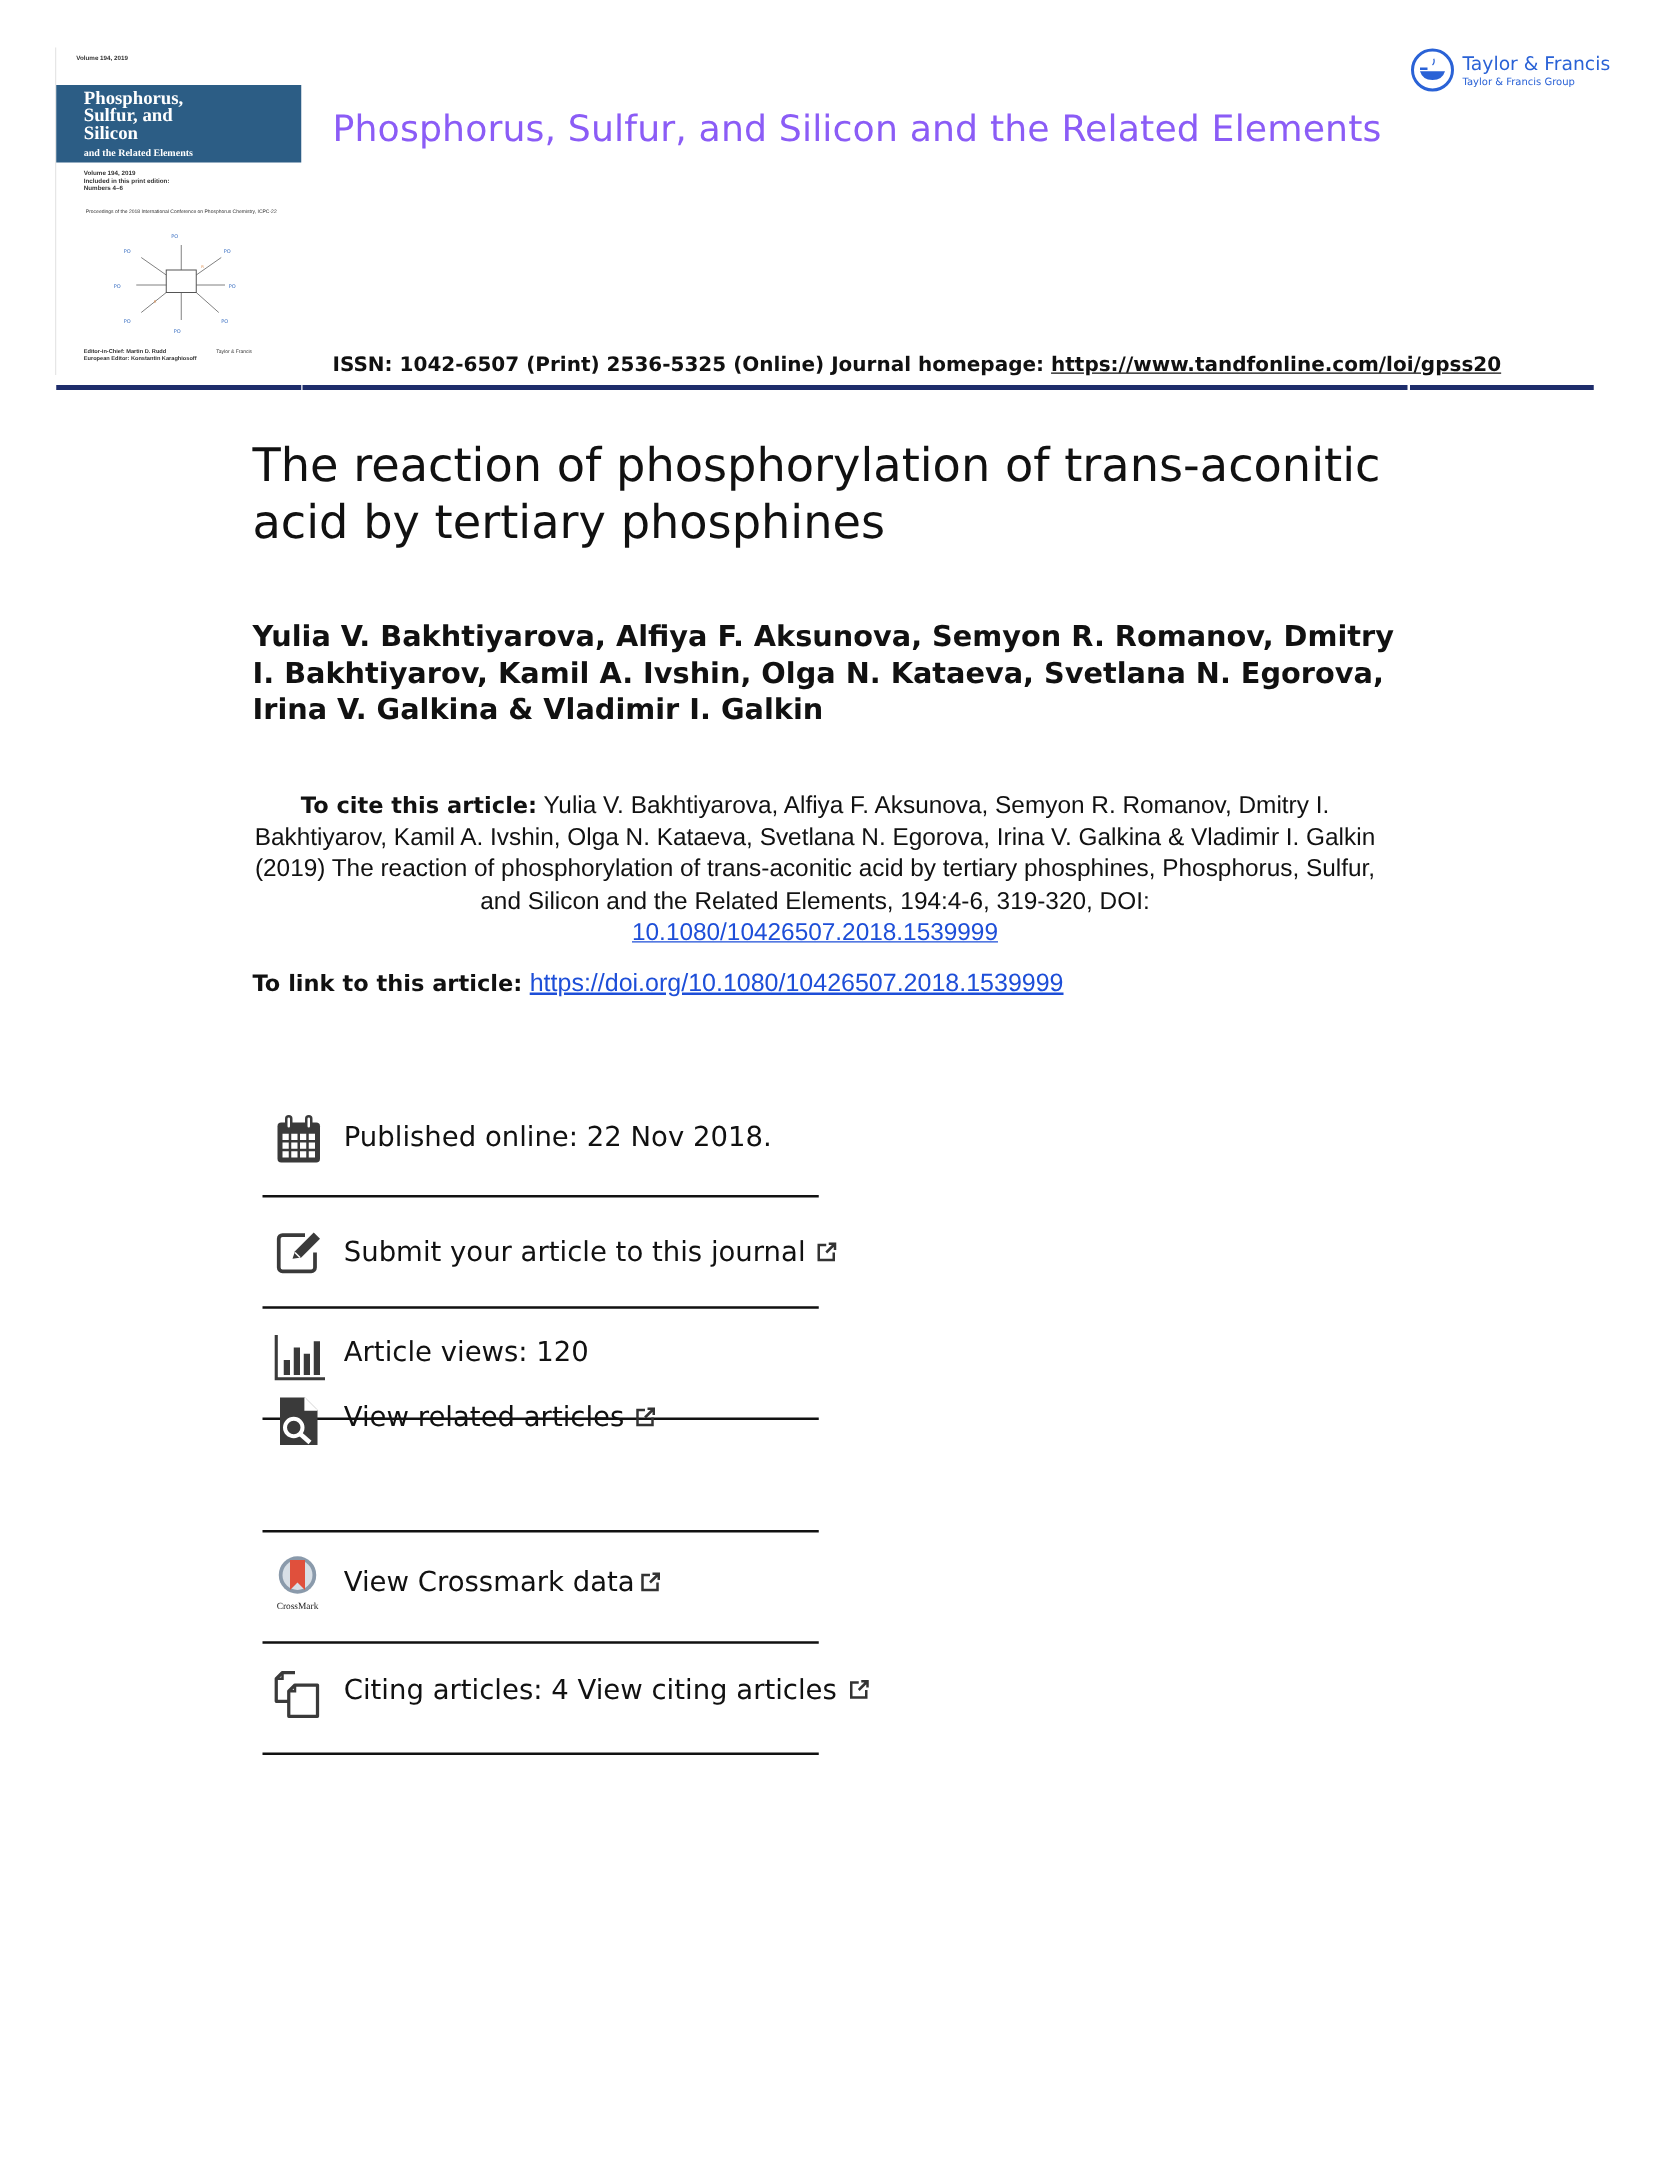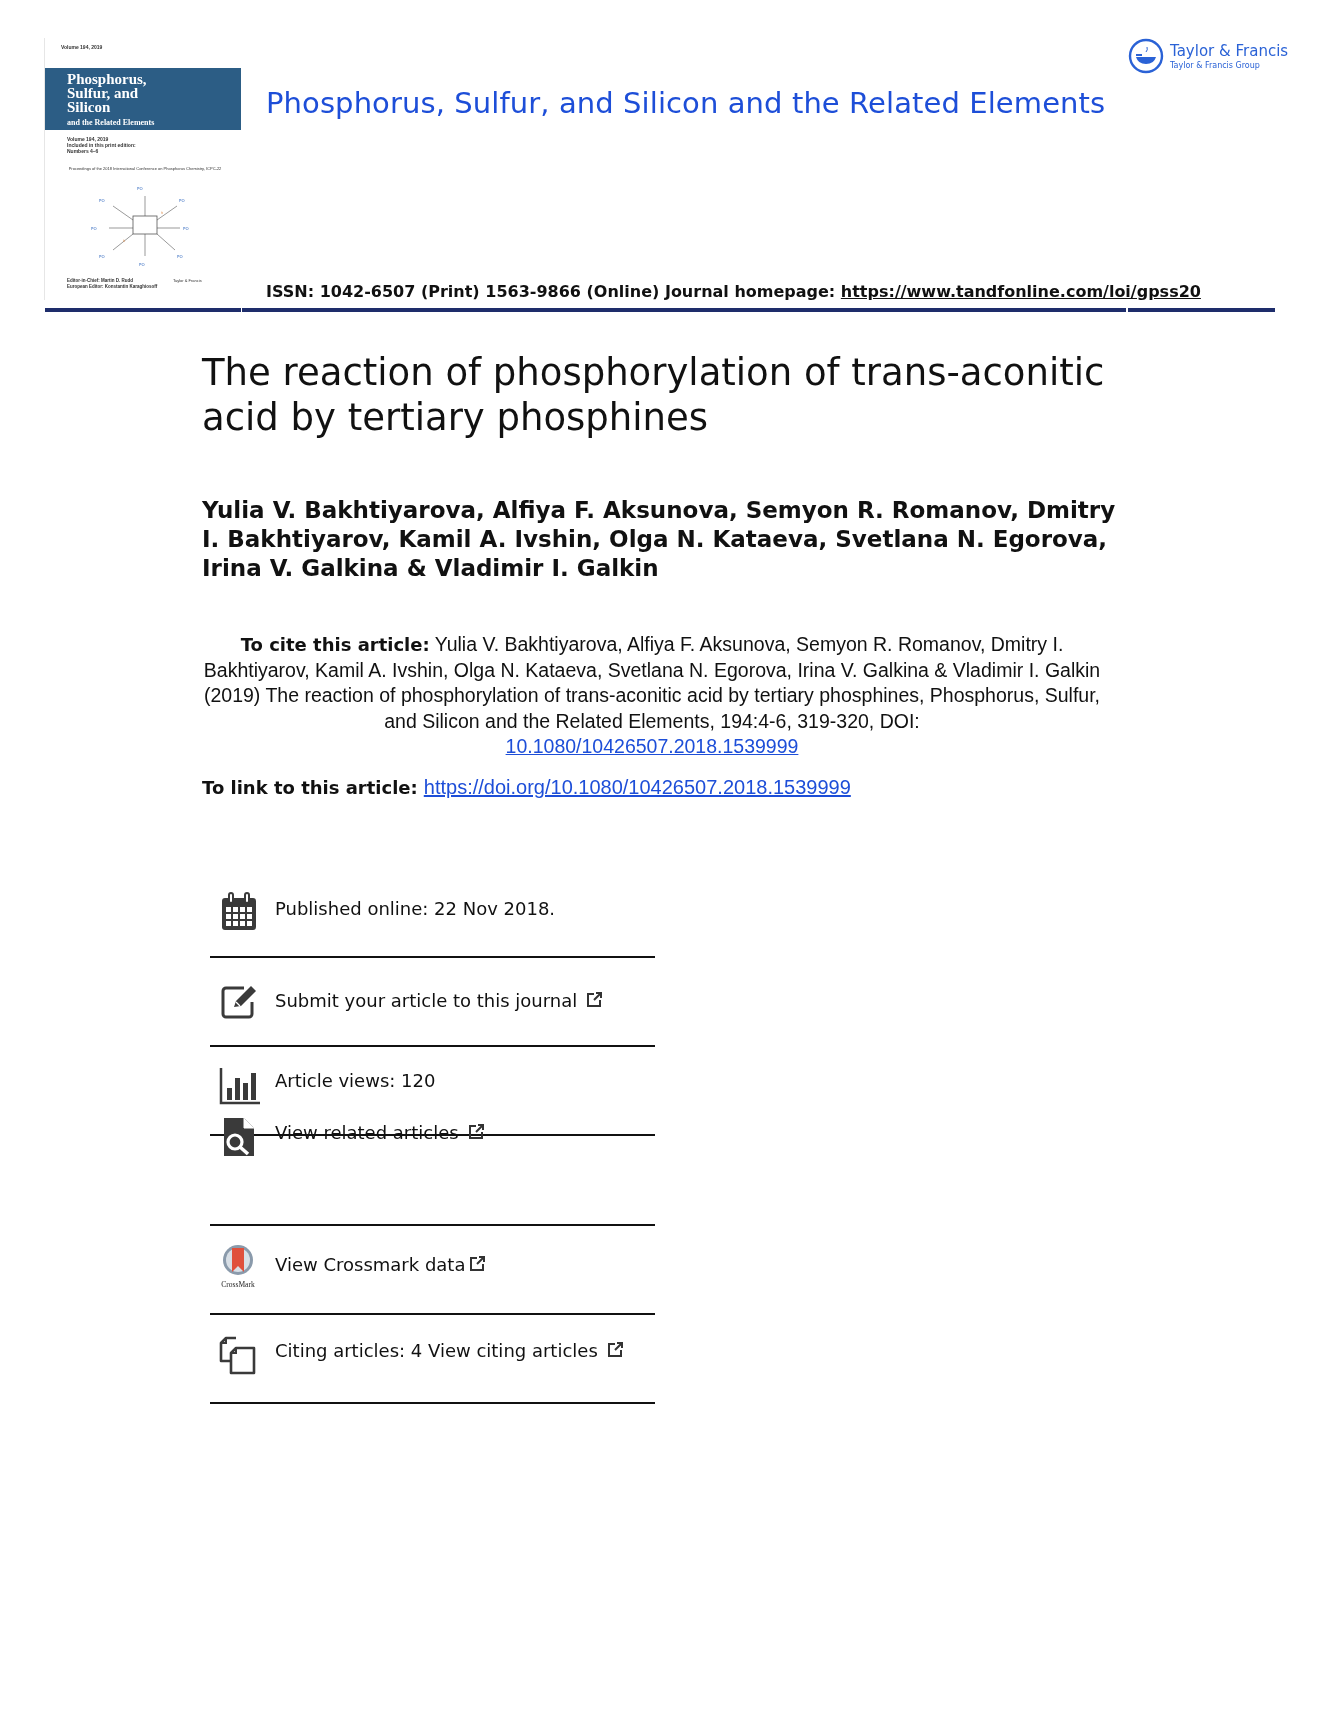--- a/index.html
+++ b/index.html
@@ -14,21 +14,21 @@
   .cover-band { left: 0; top: 30px; width: 196px; height: 62px; background: #2c5d85; }
   .cover-title { left: 22px; top: 34px; color: #fff; font-family: Liberation Serif, serif;
                  font-weight: bold; font-size: 15px; line-height: 14px; }
   .cover-sub { left: 22px; top: 80px; color: #fff; font-family: "Liberation Serif", serif; font-size: 8px; font-weight: bold; }
   .cover-info { left: 22px; top: 98px; font-size: 5px; line-height: 6px; color: #333; font-weight: bold; font-family: "Liberation Sans", sans-serif; }
   .cover-proc { left: 20px; top: 128px; width: 160px; text-align: center; font-size: 4px; color: #333; font-family: "Liberation Sans", sans-serif; }
   .cover-diagram { left: 40px; top: 140px; width: 120px; height: 95px; }
   .cover-editors { left: 22px; top: 240px; font-size: 4.5px; line-height: 6px; color: #333; font-weight: bold; font-family: "Liberation Sans", sans-serif; }
   .cover-tf { left: 128px; top: 240px; font-size: 4px; color: #333; font-family: "Liberation Sans", sans-serif; }
 
-  .journal-title { left: 266px; top: 86px; font-size: 29px; color: #1d4ed8; letter-spacing: 0.1px; white-space: nowrap; }
+  .journal-title { left: 266px; top: 86px; font-size: 29px; color: #8b5cf6; letter-spacing: 0.1px; white-space: nowrap; }
 
   .tf-logo { left: 1128px; top: 38px; }
   .tf-name { left: 1170px; top: 42px; color: #2a62d6; font-size: 15px; white-space: nowrap; }
   .tf-group { left: 1170px; top: 61px; color: #2a62d6; font-size: 8px; white-space: nowrap; }
 
   .issn { left: 266px; top: 282px; font-size: 16px; font-weight: bold; color: #111; white-space: nowrap; }
   .issn a { color: #111; text-decoration: underline; text-align: right; }
 
   .rule1 { left: 45px; top: 308px; width: 196px; height: 4px; background: #1e2d6b; }
   .rule2 { left: 242px; top: 308px; width: 884px; height: 4px; background: #1e2d6b; }
@@ -40,21 +40,21 @@
   .cite { left: 202px; top: 632px; width: 900px; font-family: "Liberation Sans", sans-serif; font-size: 19.5px; line-height: 25.5px; color: #111; text-align: center; }
   .cite-label { font-family: "DejaVu Sans", sans-serif; font-weight: bold; font-size: 18px; }
   .cite a, .link a { color: #1d4ed8; text-decoration: underline; }
 
   .link { left: 202px; top: 776px; font-size: 18px; white-space: nowrap; color: #111; }
   .link-label { font-weight: bold; text-align: center; }
   .link a { font-family: "Liberation Sans", sans-serif; font-size: 20px; margin-left: 6px; }
 
   .item { left: 210px; width: 445px; height: 60px; }
   .item .icon { position: absolute; left: 8px; top: 8px; width: 42px; height: 42px; }
-  .item .label { position: absolute; left: 65px; top: 16px; font-size: 18px; color: #111; white-space: nowrap; }
+  .item .label { position: absolute; left: 65px; top: 16px; font-size: 22px; color: #111; white-space: nowrap; }
   .item .ext { display: inline-block; width: 18px; height: 18px; vertical-align: -2px; margin-left: 8px; }
   .divider { left: 210px; width: 445px; height: 2px; background: #111; }
 
   .footer { left: 0; top: 1600px; width: 1322px; text-align: center; font-size: 18px; line-height: 23px; color: #111; }
 </style>
 </head>
 <body>
 
 <div class="abs cover">
   <div class="abs cover-vol-top">Volume 194, 2019</div>
@@ -110,21 +110,21 @@
 <svg class="abs tf-logo" width="36" height="36" viewBox="0 0 36 36">
   <circle cx="18" cy="18" r="16" fill="none" stroke="#2a62d6" stroke-width="2.4"></circle>
   <path d="M8 19 L28 19 Q26 26 18 26 Q10 26 8 19 Z" fill="#2a62d6"></path>
   <rect x="8" y="16" width="6" height="2" fill="#2a62d6"></rect>
   <path d="M18 14 Q20 12 19 9" stroke="#2a62d6" stroke-width="1" fill="none"></path>
 </svg>
 <div class="abs tf-name">Taylor &amp; Francis</div>
 <div class="abs tf-group">Taylor &amp; Francis Group</div>
 
 <div class="abs issn">
-  <span>ISSN: 1042-6507 (Print) 1563-9866 (Online) Journal homepage: </span><a>https://www.tandfonline.com/loi/gpss20</a>
+  <span>ISSN: 1042-6507 (Print) 2536-5325 (Online) Journal homepage: </span><a>https://www.tandfonline.com/loi/gpss20</a>
 </div>
 
 <div class="abs rule1"></div>
 <div class="abs rule2"></div>
 <div class="abs rule3"></div>
 
 <div class="abs title">The reaction of phosphorylation of trans-aconitic acid by tertiary phosphines</div>
 <div class="abs authors">Yulia V. Bakhtiyarova, Alfiya F. Aksunova, Semyon R. Romanov, Dmitry I. Bakhtiyarov, Kamil A. Ivshin, Olga N. Kataeva, Svetlana N. Egorova, Irina V. Galkina &amp; Vladimir I. Galkin</div>
 
 <div class="abs cite">

